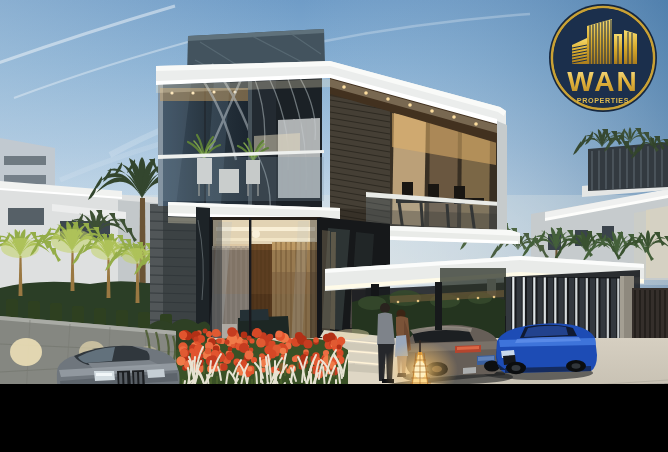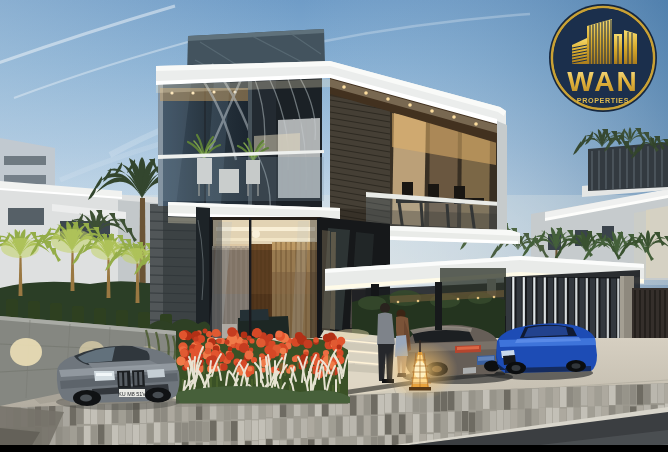--- a/index.html
+++ b/index.html
@@ -1,16 +1,16 @@
 <!DOCTYPE html>
 <html><head>
 <meta charset="utf-8">
 <style>
 html,body{margin:0;padding:0;background:#000;}
-#stage{position:relative;width:668px;height:445px;overflow:hidden;font-family:"Liberation Sans",sans-serif;}
+#stage{position:relative;width:668px;height:384px;overflow:hidden;font-family:"Liberation Sans",sans-serif;}
 svg{display:block;font-family:"Liberation Sans",sans-serif;}
 </style>
 </head>
 <body>
 <div id="stage">
 <svg width="668" height="452" viewBox="0 0 668 452">
 <defs>
 <linearGradient id="sky" x1="0" y1="0" x2="0" y2="1">
 <stop offset="0" stop-color="#6f9cc7"></stop>
 <stop offset="0.22" stop-color="#86afd3"></stop>

